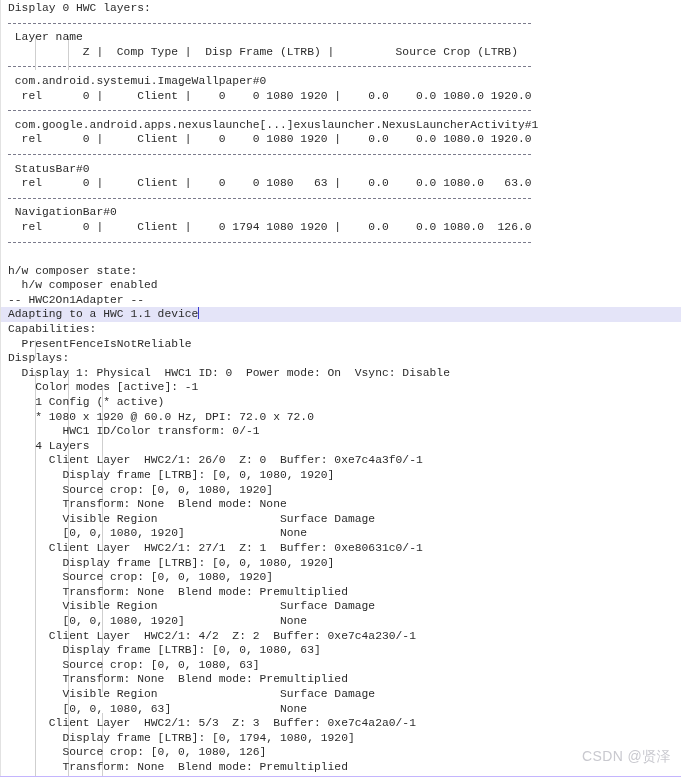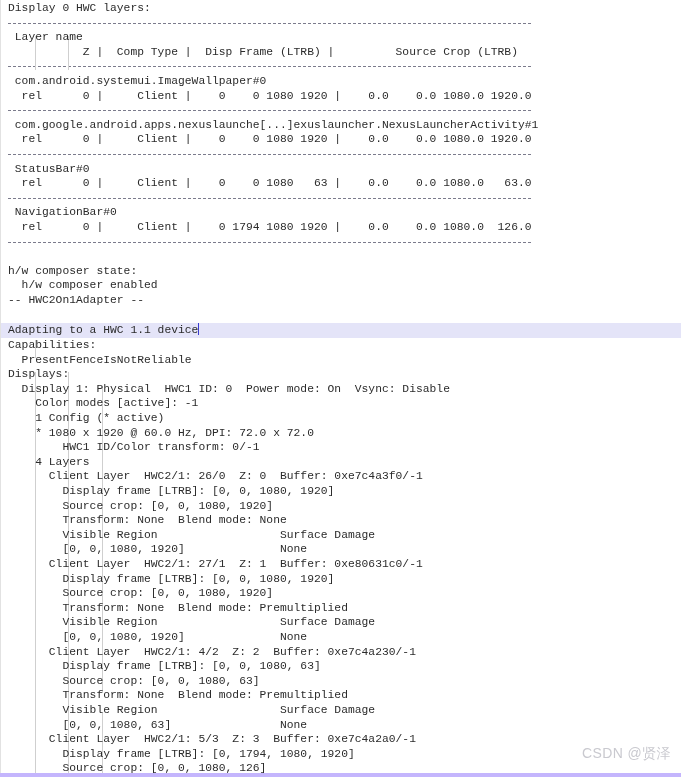--- a/index.html
+++ b/index.html
@@ -14,21 +14,21 @@
     overflow: hidden;
     font-family: "Liberation Mono", "DejaVu Sans Mono", monospace;
   }
 
   #log-view {
     position: relative;
     width: 681px;
     height: 777px;
     background: #ffffff;
     box-sizing: border-box;
-    border-bottom: 4px solid #c4b5fd;
+    border-bottom: 1px solid #c4b5fd;
     overflow: hidden;
   }
 
   
   #code-area {
     position: absolute;
     left: 0;
     top: 0;
     right: 0;
     bottom: 0;
@@ -43,21 +43,20 @@
   .line {
     position: relative;
     height: 14.6px;
     line-height: 14.6px;
     white-space: pre;
     padding-left: 8px;
     box-sizing: border-box;
   }
   .line.sel {
     background: #e4e4f8;
-    margin-top: 16px;
   }
   .line .txt {
     position: relative;
     z-index: 2;
   }
   .caret {
     display: inline-block;
     width: 0;
     border-left: 1px solid #3b3bd0;
     height: 12px;

